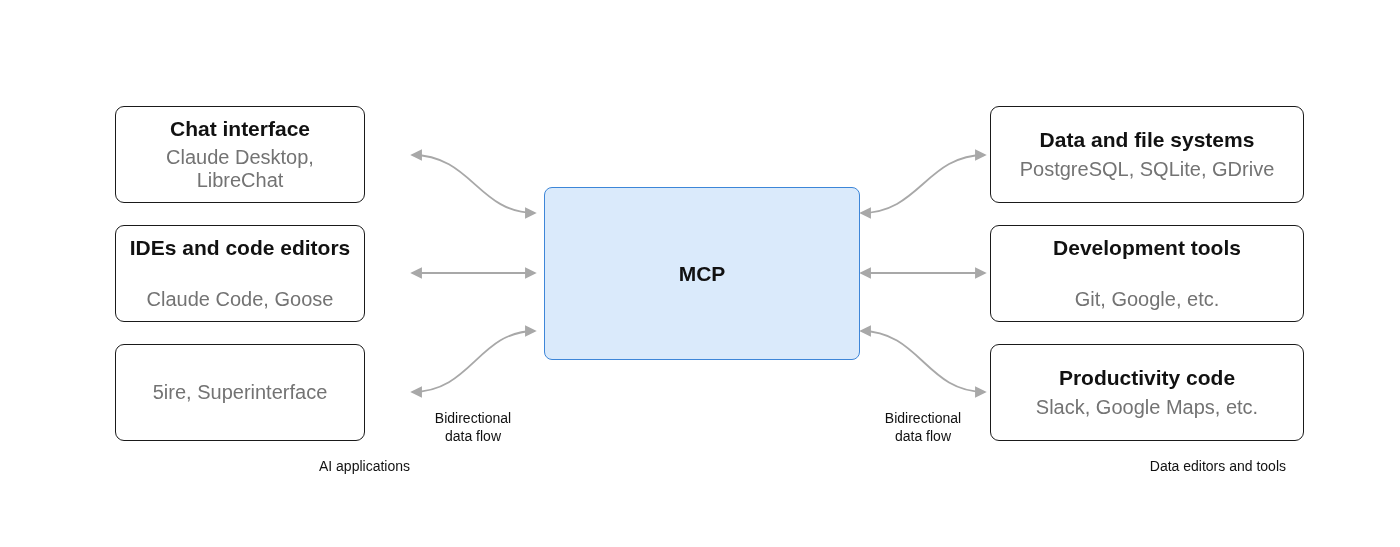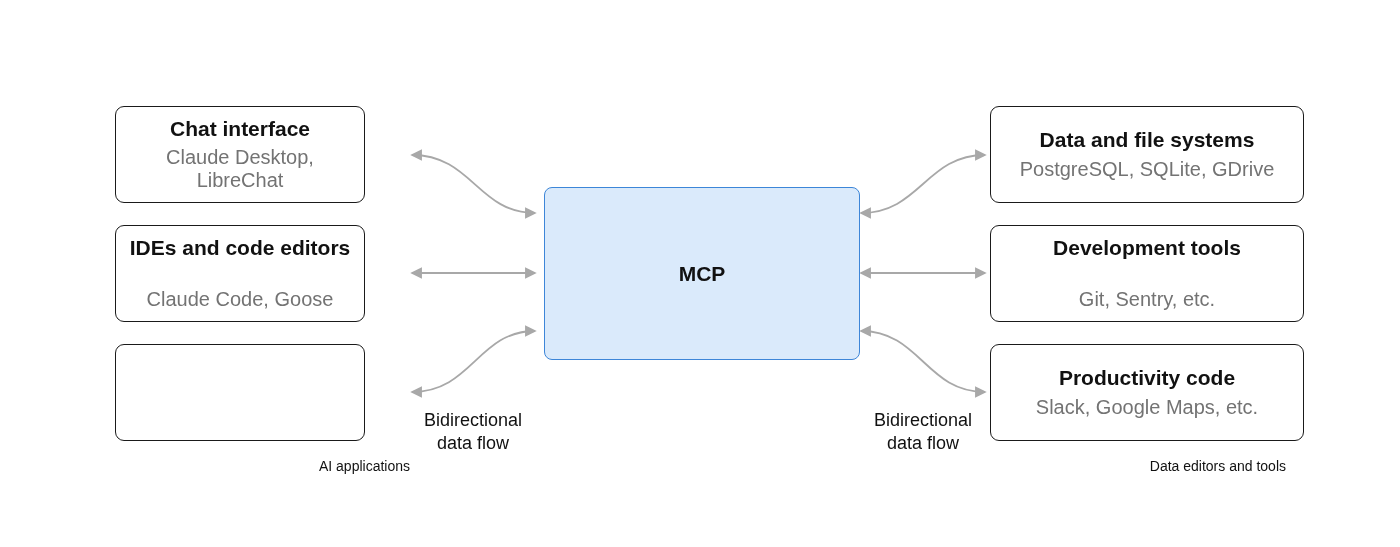--- a/index.html
+++ b/index.html
@@ -78,21 +78,21 @@
   }
   .mcp-box .subtitle {
     font-size: 20px;
     font-weight: 400;
     color: #111111;
   }
   .flow-label {
     position: absolute;
     width: 140px;
     text-align: center;
-    font-size: 18px;
+    font-size: 14px;
     color: #111111;
     line-height: 1.3;
     white-space: pre-line;
   }
   .flow-label.left  { left: 403px; top: 409px; }
   .flow-label.right { left: 853px; top: 409px; }
   .column-caption {
     position: absolute;
     width: 300px;
     text-align: right;
@@ -126,33 +126,34 @@
 
   <div class="node-box left-box row-0">
     <div class="title">Chat interface</div>
     <div class="subtitle">Claude Desktop, LibreChat</div>
   </div>
   <div class="node-box left-box row-1">
     <div class="title">IDEs and code editors</div>
     <div class="subtitle">Claude Code, Goose</div>
   </div>
   <div class="node-box left-box row-2">
+    <div class="subtitle">5ire, Superinterface</div>
   </div>
 
   <div class="mcp-box">
     <div class="title">MCP</div>
   </div>
 
   <div class="node-box right-box row-0">
     <div class="title">Data and file systems</div>
     <div class="subtitle">PostgreSQL, SQLite, GDrive</div>
   </div>
   <div class="node-box right-box row-1">
     <div class="title">Development tools</div>
-    <div class="subtitle">Git, Sentry, etc.</div>
+    <div class="subtitle">Git, Google, etc.</div>
   </div>
   <div class="node-box right-box row-2">
     <div class="title">Productivity code</div>
     <div class="subtitle">Slack, Google Maps, etc.</div>
   </div>
 
   <div class="flow-label left">Bidirectional
 data flow</div>
   <div class="flow-label right">Bidirectional
 data flow</div>

